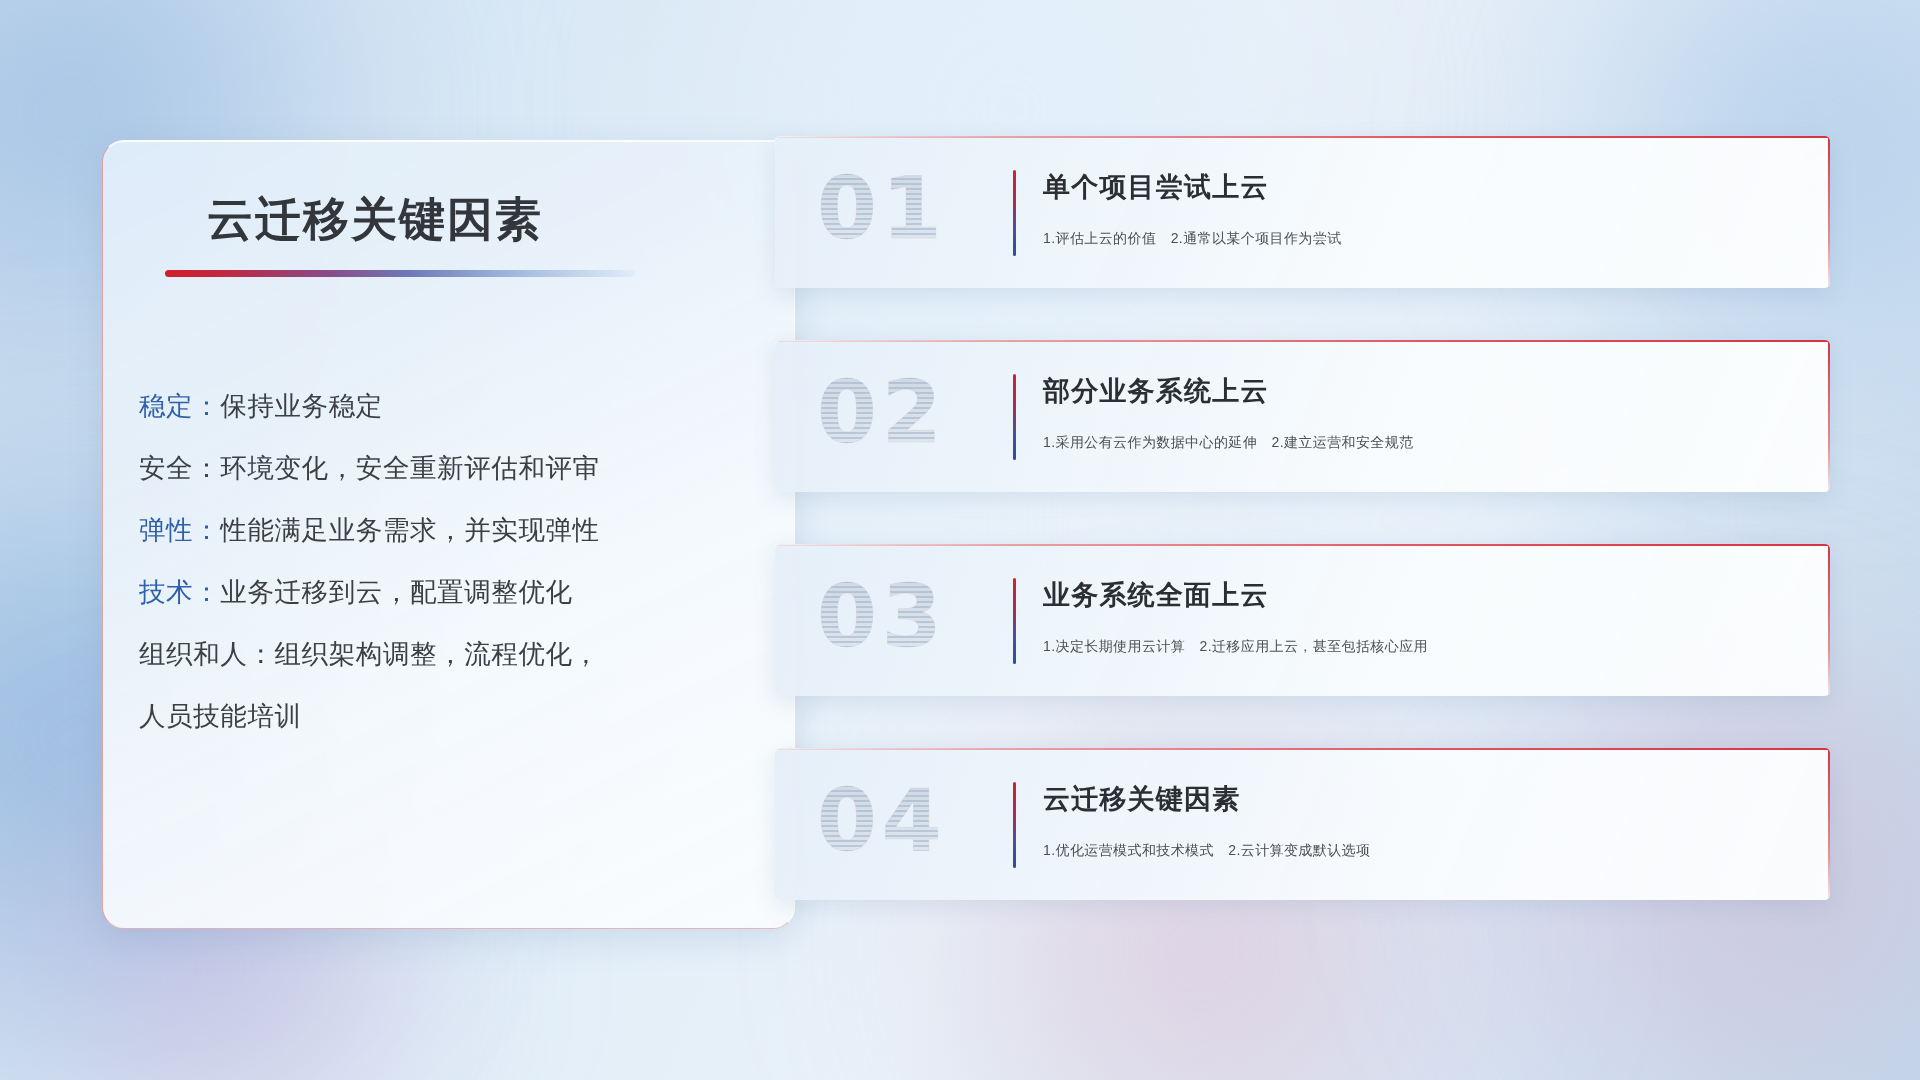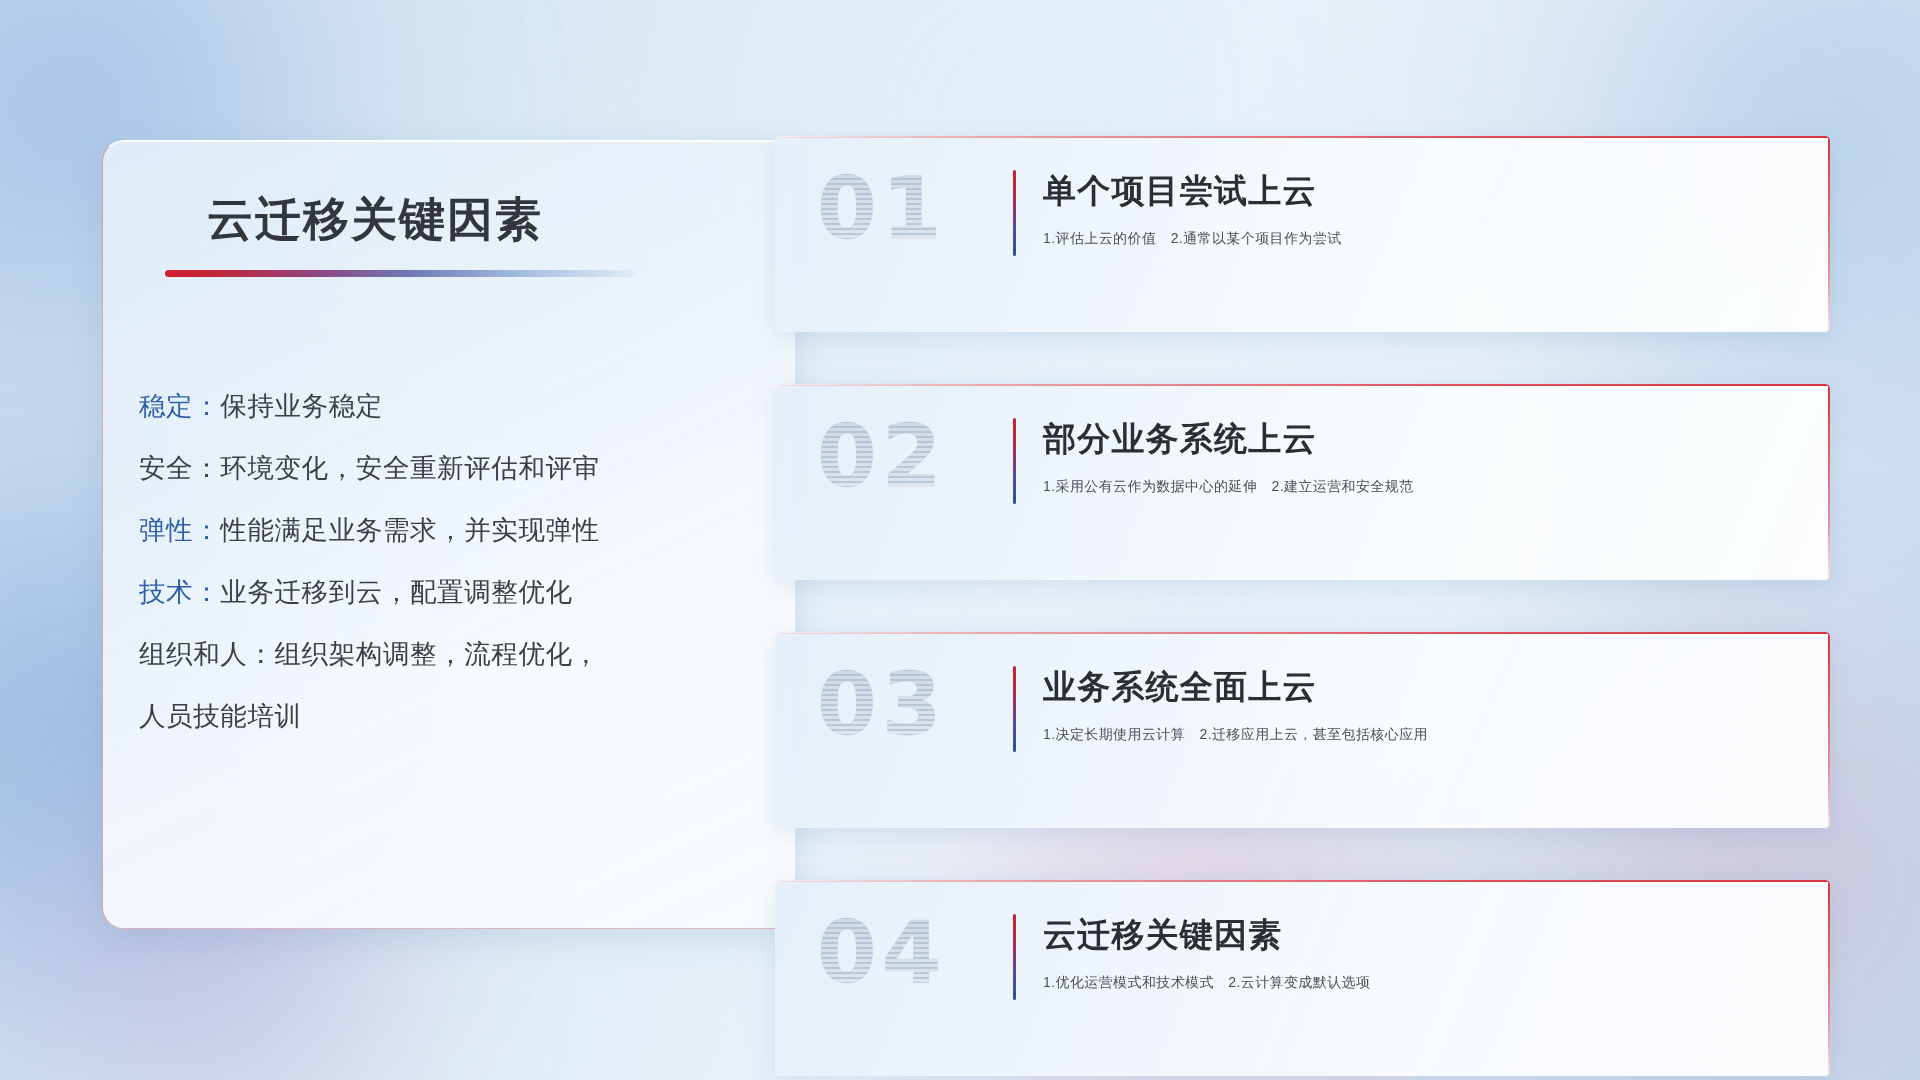--- a/index.html
+++ b/index.html
@@ -68,21 +68,21 @@
     font-size:26.5px; letter-spacing:.6px; white-space:nowrap;
   }
   .factor-label { font-weight:400;text-align:right; }
   .factor-label.accent { color:#2f5fa8; }
   .factor-label.plain  { color:#3c4046; }
   .factor-text { color:#3c4046; }
 
   
   #cards { position:absolute; left:775px; top:136px; width:1055px; }
   .card {
-    position:relative; height:196px; margin-bottom:52px;
+    position:relative; height:152px; margin-bottom:52px;
     border-radius:5px;
     background:linear-gradient(112deg,
         rgba(229,239,249,.96) 0%,
         rgba(237,244,251,.96) 26%,
         rgba(248,251,253,.97) 58%,
         rgba(252,253,254,.98) 100%);
     box-shadow:0 6px 22px rgba(95,125,165,.15), inset 0 1px 0 rgba(255,255,255,.85);
     overflow:hidden;
   }
   .card::before {
@@ -116,21 +116,21 @@
     -webkit-text-stroke:1px rgba(204,120,125,.16);
     user-select:none;
   }
   .card-divider {
     position:absolute; left:238px; top:34px; width:3px; height:86px;
     background:linear-gradient(180deg,#d0222e 0%,#a62b55 38%,#4c4f9a 70%,#2b4f9e 100%);
     border-radius:2px;
   }
   .card-title {
     position:absolute; left:268px; top:33px;
-    font-size:33px; font-weight:700; color:#2b2f33;
+    font-size:27px; font-weight:700; color:#2b2f33;
     letter-spacing:1.2px; white-space:nowrap;
   }
   .card-desc {
     position:absolute; left:268px; top:94px;
     font-size:14px; color:#4a4f55; letter-spacing:.4px; white-space:nowrap;
   }
 </style>
 </head>
 <body>
 

